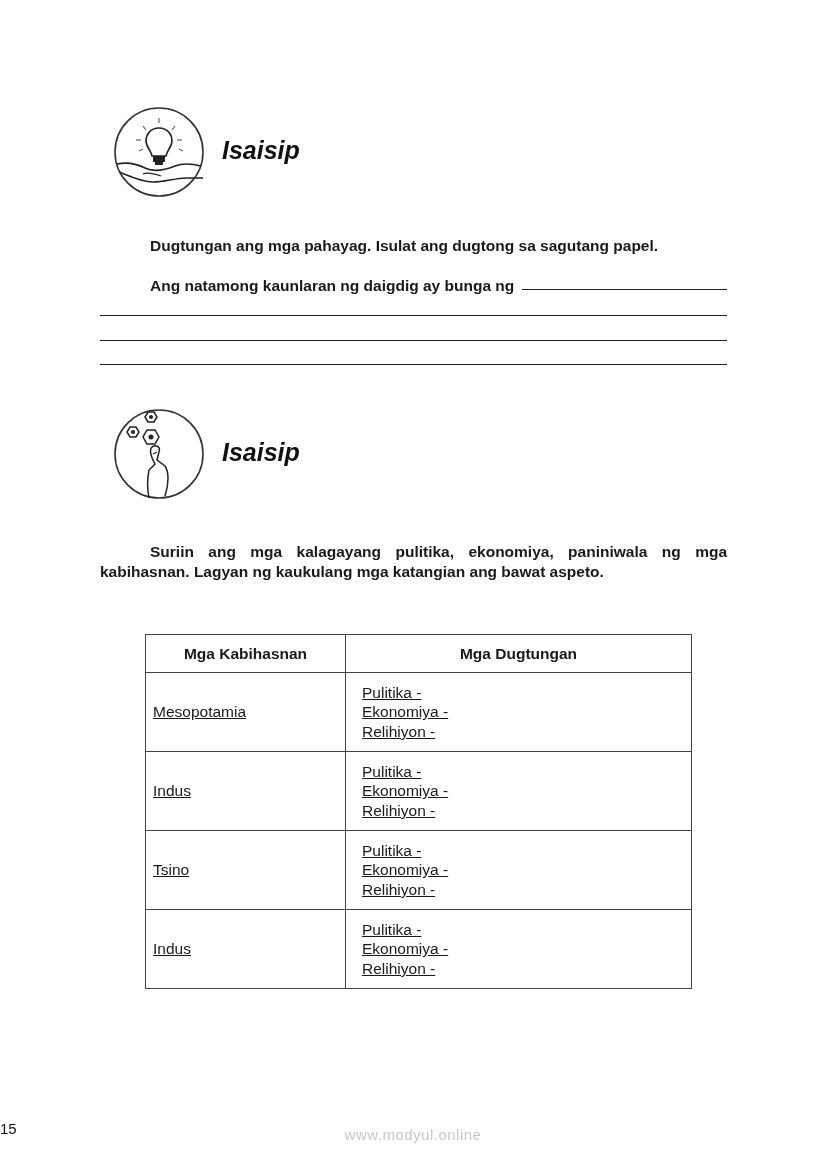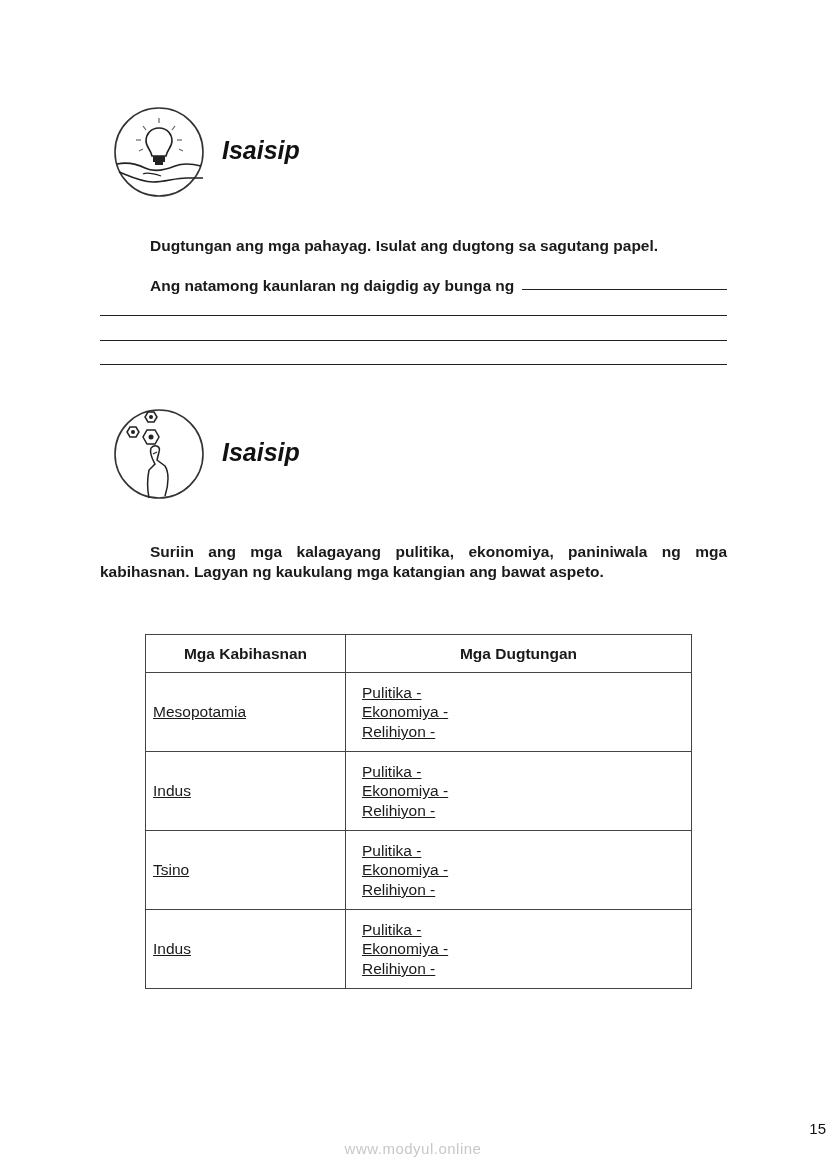--- a/index.html
+++ b/index.html
@@ -10,23 +10,23 @@
     .para { position: absolute; font-size: 15.5px; line-height: 20px; color: #1a1a1a; font-weight: bold; }
     .rule { position: absolute; height: 0; border-top: 1.3px solid #222; }
     table.civ { position: absolute; left: 145px; top: 598px; width: 547px; border-collapse: collapse;
                 font-size: 15.5px; margin-top: 36px; }
     table.civ th, table.civ td { border: 1.3px solid #444; }
     table.civ th { height: 37px; font-weight: bold; font-size: 15.5px; text-align: center; padding: 0; }
     table.civ td { vertical-align: middle; text-decoration: underline; }
     table.civ td.name { width: 183px; padding-left: 7px; height: 76px; }
     table.civ td.traits { padding-left: 16px; line-height: 19.5px; }
     .trait-line { display: block; }
-    .footer-num { position: absolute; left: 0; width: 826px; top: 1120px; text-align: right; font-size: 15px; color: #111; }
+    .footer-num { position: absolute; left: 0; width: 826px; top: 1120px; text-align: left; font-size: 15px; color: #111; }
     .watermark { position: absolute; left: 0; width: 826px; top: 1126px; text-align: center; font-size: 15px;
-                 color: #c8c8c8; letter-spacing: 0.5px; margin-top: 14px; }
+                 color: #c8c8c8; letter-spacing: 0.5px; }
   </style>
 </head>
 <body>
 
 <div class="section-icon" style="left:113px; top:106px;">
   <svg width="92" height="92" viewBox="0 0 92 92">
     <circle cx="46" cy="46" r="44" fill="#fff" stroke="#333" stroke-width="1.6"></circle>
 
     <path d="M46 22 C37 22 33 29 33 35 C33 41 38 44 39 50 L53 50 C54 44 59 41 59 35 C59 29 55 22 46 22 Z" fill="#fff" stroke="#222" stroke-width="1.6"></path>
     <rect x="40" y="50" width="12" height="6" fill="#222"></rect>

